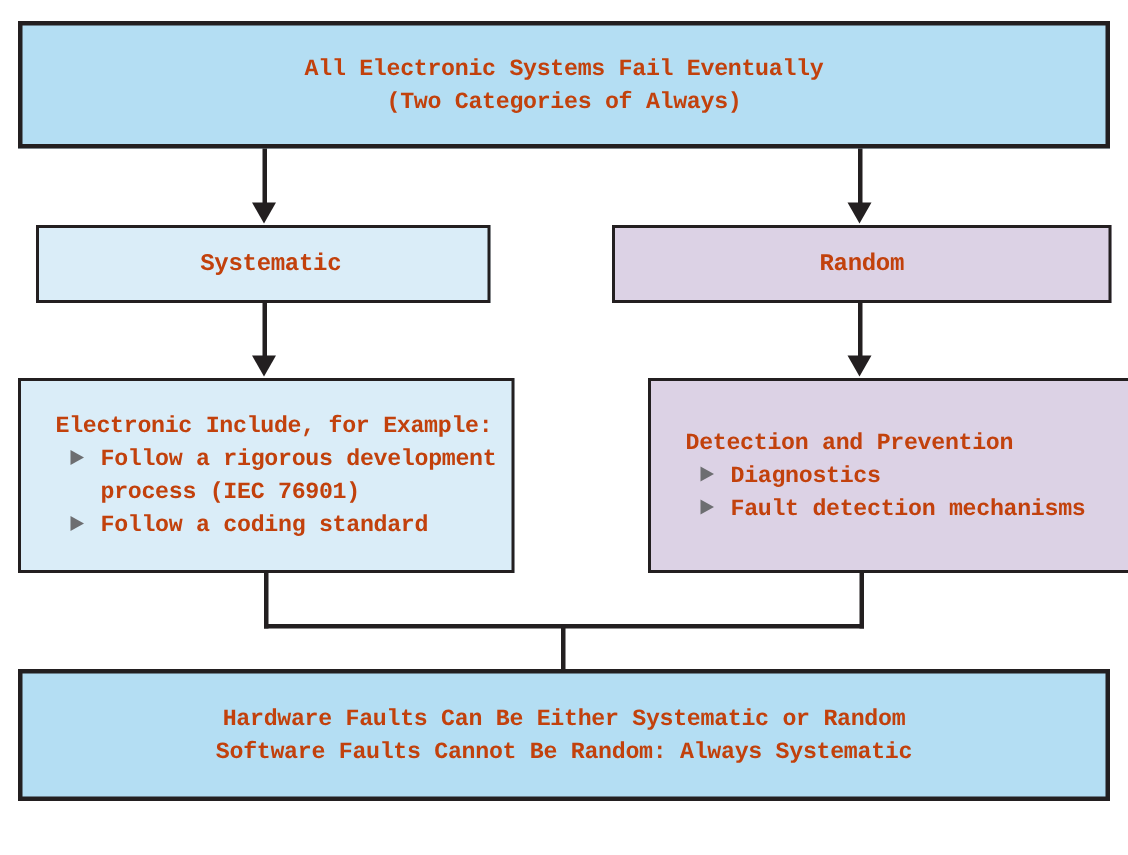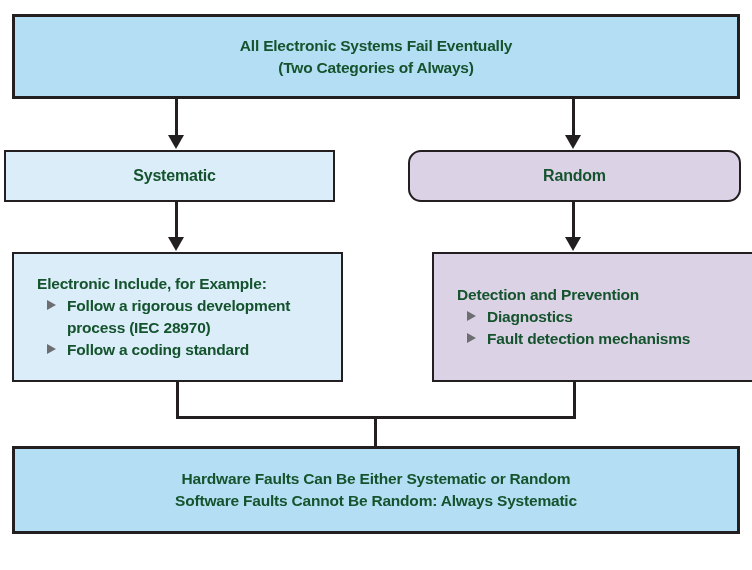--- a/index.html
+++ b/index.html
@@ -5,22 +5,22 @@
   html, body {
     margin: 0;
     padding: 0;
     background: #ffffff;
   }
   .canvas {
     position: relative;
     width: 752px;
     height: 570px;
     background: #ffffff;
-    font-family: Liberation Sans, sans-serif;
-    color: #14532d;
+    font-family: Liberation Mono, monospace;
+    color: #c2410c;
     overflow: hidden;
   }
   .box {
     position: absolute;
     box-sizing: border-box;
     border: 2.5px solid #231f20;
     display: flex;
     flex-direction: column;
     justify-content: center;
   }
@@ -115,41 +115,41 @@
 
   <div class="varrow" style="left:168px; top:99px; height:50px;">
     <div class="shaft" style="height:37px;"></div>
     <div class="head" style="top:36px;"></div>
   </div>
   <div class="varrow" style="left:565px; top:99px; height:50px;">
     <div class="shaft" style="height:37px;"></div>
     <div class="head" style="top:36px;"></div>
   </div>
 
-  <div class="box fill-ltblue center-text" style="left:4px; top:150px; width:331px; height:52px;padding-left:10px;">
+  <div class="box fill-ltblue center-text" style="left:24px; top:150px; width:303px; height:52px;padding-left:10px;">
     <div class="cat-label">Systematic</div>
   </div>
-  <div class="box fill-purple center-text" style="left:408px; top:150px; width:333px; height:52px;border-radius:13px;">
+  <div class="box fill-purple center-text" style="left:408px; top:150px; width:333px; height:52px;">
     <div class="cat-label">Random</div>
   </div>
 
   <div class="varrow" style="left:168px; top:202px; height:49px;">
     <div class="shaft" style="height:36px;"></div>
     <div class="head" style="top:35px;"></div>
   </div>
   <div class="varrow" style="left:565px; top:202px; height:49px;">
     <div class="shaft" style="height:36px;"></div>
     <div class="head" style="top:35px;"></div>
   </div>
 
   <div class="box fill-ltblue detail" style="left:12px; top:252px; width:331px; height:130px;">
     <div class="detail-heading">Electronic Include, for Example:</div>
     <div class="bullet-row">
       <span class="tri"></span>
-      <span class="bullet-text">Follow a rigorous development process (IEC 28970)</span>
+      <span class="bullet-text">Follow a rigorous development process (IEC 76901)</span>
     </div>
     <div class="bullet-row">
       <span class="tri"></span>
       <span class="bullet-text">Follow a coding standard</span>
     </div>
   </div>
 
   <div class="box fill-purple detail" style="left:408px; top:252px; width:333px; height:130px;margin-left:24px;">
     <div class="detail-heading">Detection and Prevention</div>
     <div class="bullet-row">

